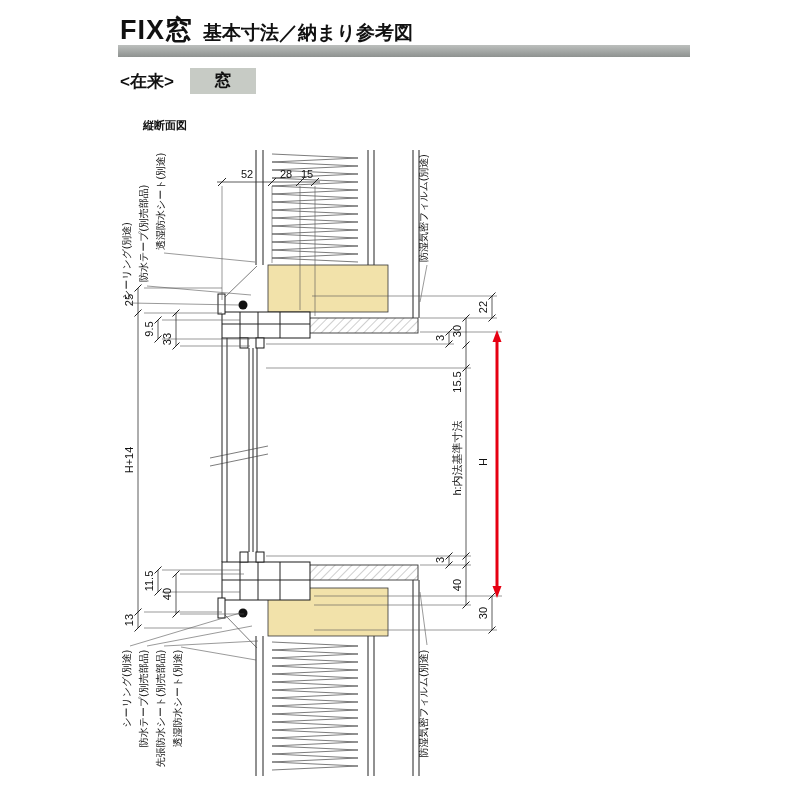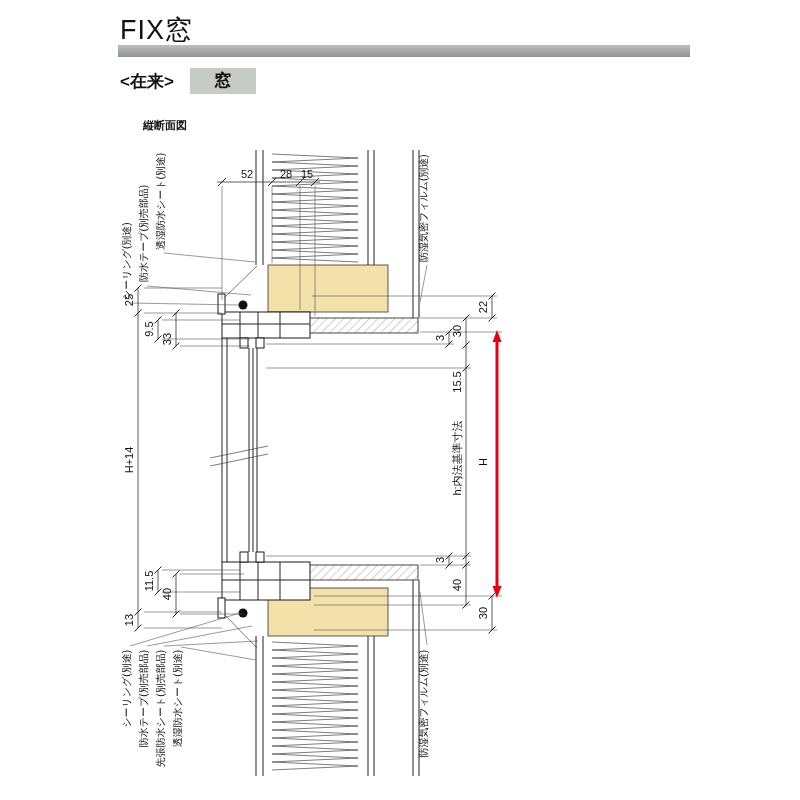--- a/index.html
+++ b/index.html
@@ -2,21 +2,21 @@
 <html><head>
 <meta charset="utf-8">
 <style>
   html,body{margin:0;padding:0;}
   body{
     width:800px;height:800px;background:#ffffff;position:relative;
     font-family:"Liberation Sans","DejaVu Sans",sans-serif;color:#111;
     overflow:hidden;
   }
   .header{position:absolute;left:120px;top:12px;display:flex;align-items:baseline;gap:10px;white-space:nowrap;}
-  .title-main{font-size:27px;font-weight:normal;letter-spacing:1px;}
+  .title-main{font-size:27px;font-weight:bold;letter-spacing:1px;}
   .title-sub{font-size:19px;font-weight:bold;}
   .header-bar{position:absolute;left:118px;top:45px;width:572px;height:12px;
     background:linear-gradient(to bottom,#bcbfbd,#8e9290);}
   .subheader{position:absolute;left:120px;top:68px;display:flex;align-items:center;}
   .category{font-size:17px;font-weight:bold;text-align:center;}
   .badge{display:inline-block;width:66px;height:26px;line-height:26px;text-align:center;
     background:#c7cbc5;font-size:17px;font-weight:bold;margin-left:16px;}
   .view-label{position:absolute;left:143px;top:118px;font-size:11px;font-weight:600;}
   svg{position:absolute;left:0;top:0;}
   .ext{stroke:#555;stroke-width:0.6;}
@@ -28,20 +28,21 @@
   .leader{stroke:#555;stroke-width:0.6;fill:none;}
   text{font-family:"Liberation Sans","DejaVu Sans",sans-serif;}
   .dimtext{font-size:11px;fill:#111;}
   .anntext{font-size:10px;fill:#111;}
 </style>
 </head>
 <body>
 
 <div class="header">
   <span class="title-main">FIX窓</span>
+  <span class="title-sub">基本寸法／納まり参考図</span>
 </div>
 <div class="header-bar"></div>
 
 <div class="subheader">
   <span class="category">&lt;在来&gt;</span>
   <span class="badge">窓</span>
 </div>
 
 <div class="view-label">縦断面図</div>
 

